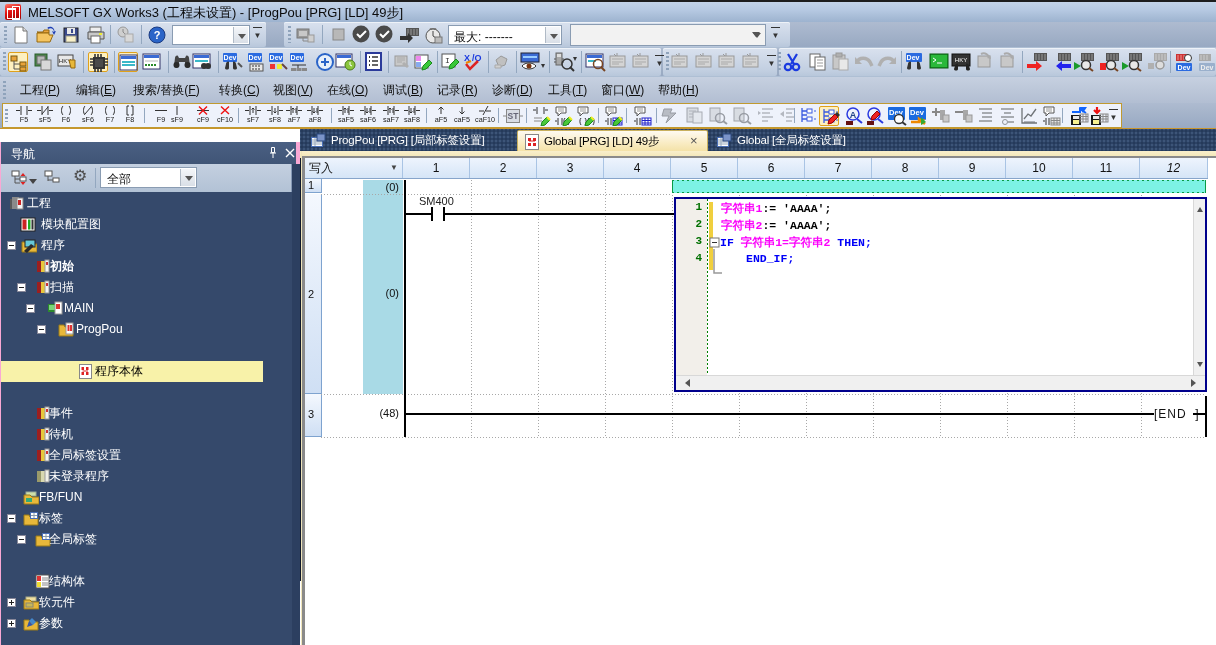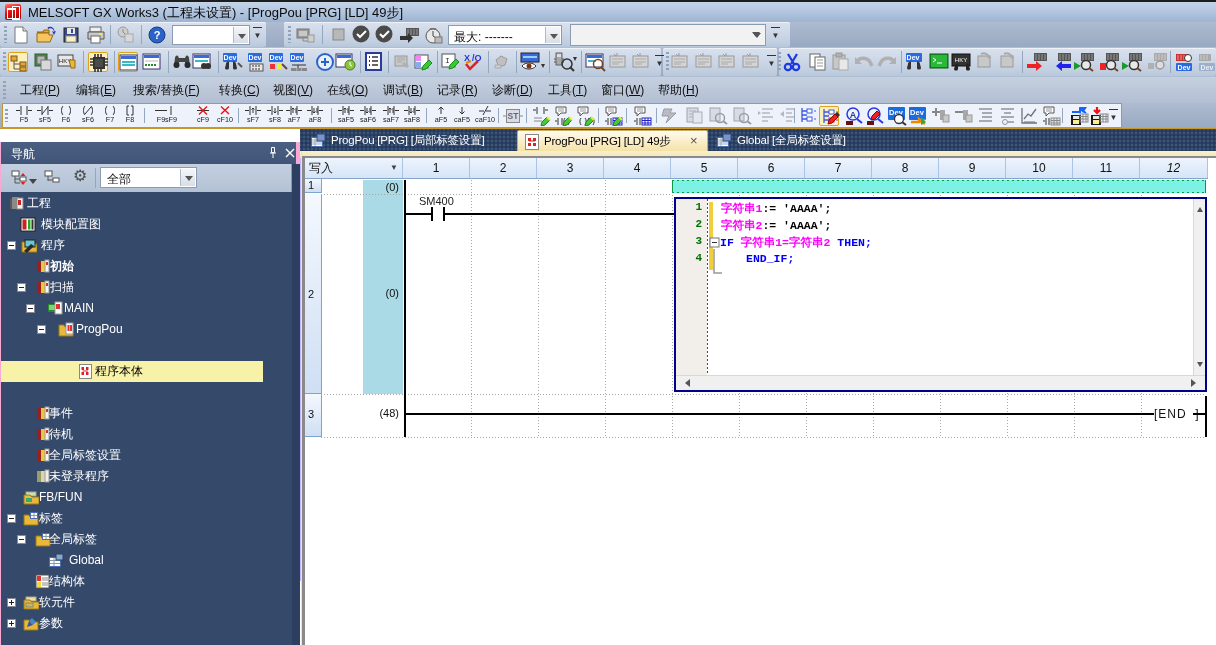--- a/index.html
+++ b/index.html
@@ -67,21 +67,21 @@
   color:#fff; font-size:12px; }
 .trow { position:absolute; left:0; width:262px; height:21px; line-height:21px; white-space:nowrap; }
 .trow .txt { position:absolute; top:0; }
 .trow.sel { background:#f8f2a9; color:#000; }
 .pm { position:absolute; top:6px; width:9px; height:9px; background:#fff; border:1px solid #889; }
 .pm:before { content:""; position:absolute; left:1px; top:3px; width:5px; height:1px; background:#222; }
 .pm.plus:after { content:""; position:absolute; left:3px; top:1px; width:1px; height:5px; background:#222; }
 .ti { position:absolute; top:3px; width:16px; height:15px; }
 
 
-#edwrap { position:absolute; left:300px; top:129px; width:916px; height:452px; background:#c4b5fd;padding-left:12px; }
+#edwrap { position:absolute; left:300px; top:129px; width:916px; height:452px; background:#0f172a;padding-left:12px; }
 #tabbar { position:absolute; left:0; top:0; width:916px; height:22px; background:#2c4264; }
 #tabbar .dots { position:absolute; inset:0;
   background-image:radial-gradient(#253a5a 1px, transparent 1.2px), radial-gradient(#3d5578 1px, transparent 1.2px);
   background-size:4px 4px, 4px 4px; background-position:0 0, 2px 2px; }
 .tab { position:absolute; top:1px; height:21px; font-size:11.5px; letter-spacing:-0.2px; color:#fff; }
 .tab .txt { position:absolute; top:3px; white-space:nowrap; }
 .tab.active { background:linear-gradient(#fefaf0, #f9ecc4 60%, #f4e2a8); color:#000;
   border:1px solid #c8b05e; border-bottom:none; border-radius:2px 2px 0 0; }
 #creamstrip { position:absolute; left:0; top:22px; width:916px; height:7px;
   background:linear-gradient(#f9efcb,#f2e5b4); }
@@ -684,21 +684,21 @@
           </svg></span>
         <span class="l">F8</span>
       </div>
       <div class="vsep" style="left:144px;top:5px;bottom:5px;"></div>
       <div class="fk" style="left:150px">
         <span class="g"><svg width="18" height="11">
             <path d="M3 5.5h12" stroke="#333"></path>
           </svg></span>
         <span class="l">F9</span>
       </div>
-      <div class="fk" style="left:160px">
+      <div class="fk" style="left:166px">
         <span class="g"><svg width="18" height="11">
             <path d="M9 1v9" stroke="#333"></path>
           </svg></span>
         <span class="l">sF9</span>
       </div>
       <div class="fk" style="left:192px">
         <span class="g"><svg width="18" height="11">
             <path d="M3 5.5h12" stroke="#333"></path>
             <path d="M5 1.5l8 8M13 1.5l-8 8" stroke="#e11" stroke-width="1.4"></path>
           </svg></span>
@@ -1185,29 +1185,20 @@
       <div class="trow" style="top:337px;">
           <span class="pm" style="left:16px"></span>
           <svg class="ti" style="left:34px" width="17" height="15">
             <path d="M1 4h5l1 2h8v8H1z" fill="#e8b83a" stroke="#9a7a18"></path>
             <rect x="7" y="1" width="8" height="7" fill="#4a6fb5"></rect>
             <rect x="8" y="2" width="6" height="5" fill="#fff"></rect>
             <path d="M8 4.5h6 M11 2v5" stroke="#89a"></path>
           </svg>
           <span class="txt" style="left:48px;">全局标签</span>
         </div>
-      <div class="trow" style="top:358px;">
-          <svg class="ti" style="left:47px" width="16" height="15">
-            <rect x="1" y="4" width="12" height="10" fill="#4a6fb5"></rect>
-            <rect x="2" y="5" width="10" height="8" fill="#fff"></rect>
-            <path d="M2 7.5h10 M2 10.5h10 M6 5v8" stroke="#89a" stroke-width="1" fill="none"></path>
-            <rect x="8" y="1" width="7" height="6" fill="#8aa8cc" stroke="#246"></rect>
-          </svg>
-          <span class="txt" style="left:68px;">Global</span>
-        </div>
       <div class="trow" style="top:379px;">
           <svg class="ti" style="left:34px" width="16" height="15">
             <rect x="1" y="1" width="13" height="13" fill="#fff" stroke="#555"></rect>
             <rect x="2" y="2" width="4" height="5" fill="#d33"></rect>
             <rect x="2" y="8" width="4" height="5" fill="#ed3"></rect>
             <path d="M7 4h6 M7 6h6 M7 9h6 M7 11h6" stroke="#888" fill="none"></path>
           </svg>
           <span class="txt" style="left:48px;">结构体</span>
         </div>
       <div class="trow" style="top:400px;">
@@ -1244,21 +1235,21 @@
         <span class="txt" style="left:27px;">ProgPou [PRG] [局部标签设置]</span>
       </div>
       <div class="tab active" style="left:217px;width:191px;">
         <svg class="abs" style="left:7px;top:3px" width="14" height="16">
             <rect x="0.5" y="0.5" width="13" height="15" fill="#fff" stroke="#888"></rect>
             <rect x="3" y="4" width="3" height="8" fill="#d22"></rect>
             <rect x="8" y="4" width="3" height="8" fill="#d22"></rect>
             <rect x="2" y="7" width="10" height="2" fill="#fff"></rect>
             <path d="M4 7h6" stroke="#d22"></path>
           </svg>
-        <span class="txt" style="left:26px;">ProgPou [PRG] [LD] 49步</span>
+        <span class="txt" style="left:26px;">Global [PRG] [LD] 49步</span>
         <span class="txt" style="left:172px;top:2px;color:#555;font-size:13px;">×</span>
       </div>
       <div class="tab" style="left:410px;width:150px;">
         <svg class="abs" style="left:6px;top:3px" width="16" height="15">
             <rect x="1" y="4" width="12" height="10" fill="#4a6fb5"></rect>
             <rect x="2" y="5" width="10" height="8" fill="#fff"></rect>
             <path d="M2 7h10 M2 9h10 M2 11h10 M5 5v8" stroke="#9ab" stroke-width="1"></path>
             <rect x="7" y="1" width="8" height="7" fill="#7b94c8" stroke="#2c4a80"></rect>
           </svg>
         <span class="txt" style="left:27px;">Global [全局标签设置]</span>

